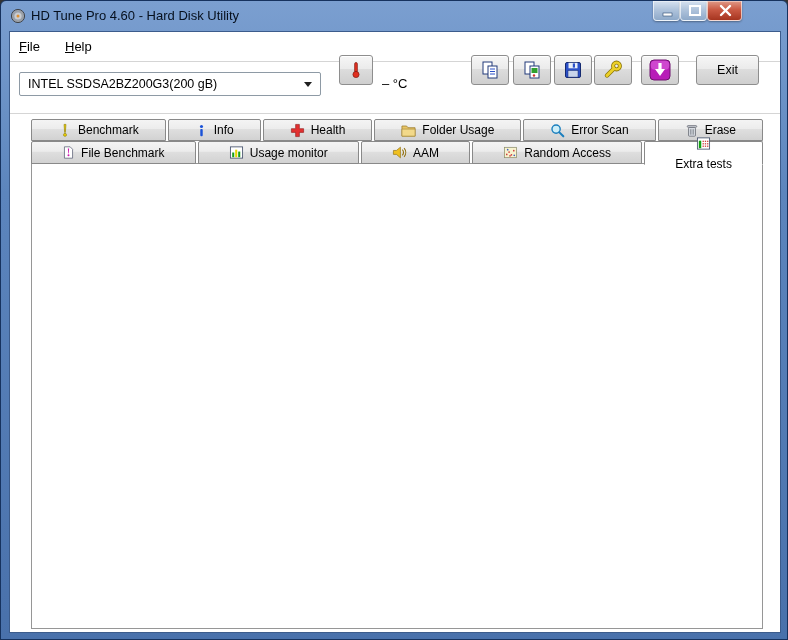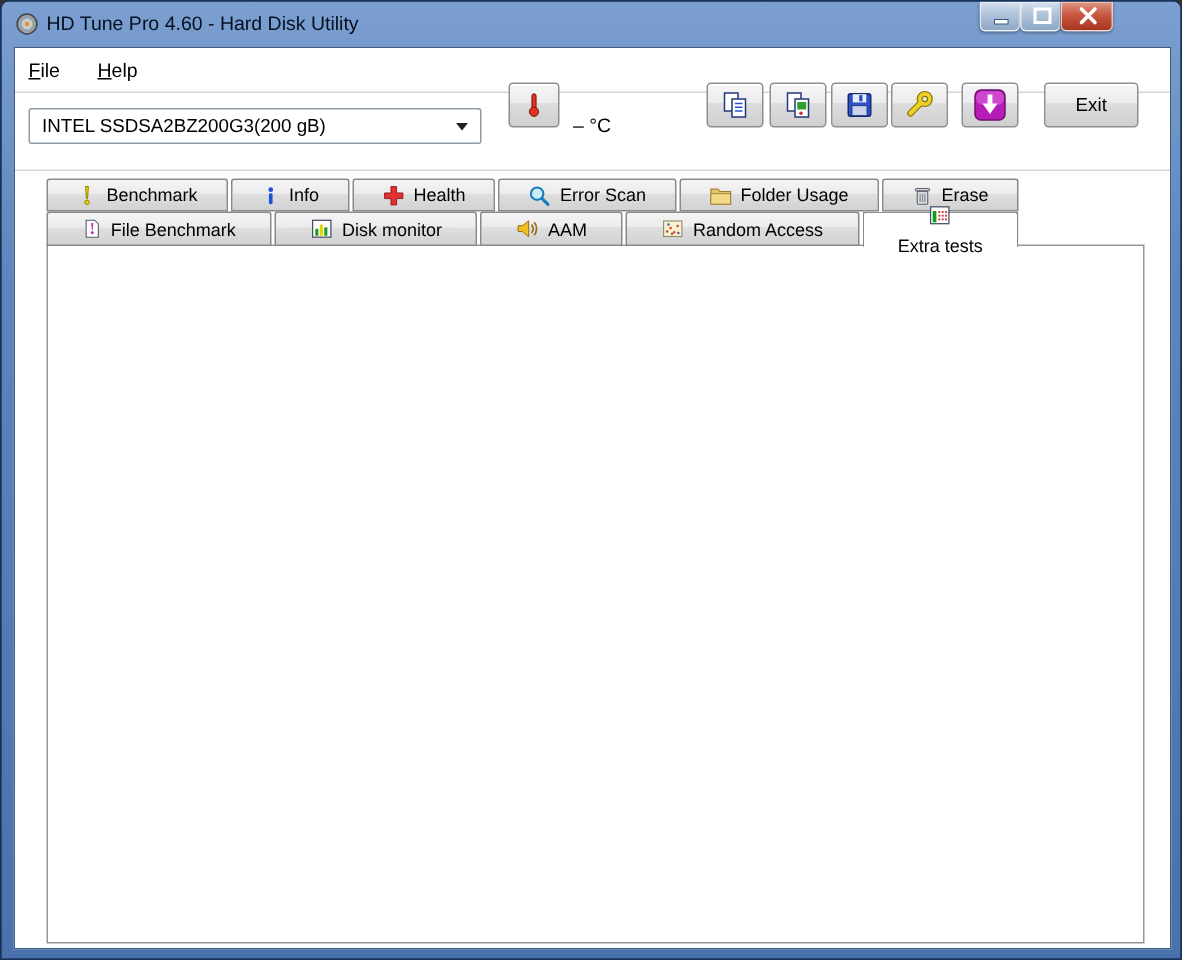--- a/index.html
+++ b/index.html
@@ -35,21 +35,21 @@
   #drive-size { }
   #drive-arrow { margin-left:auto; width:0; height:0; border-left:4px solid transparent;
                  border-right:4px solid transparent; border-top:5px solid #202020; }
   .toolbtn { top:54px; height:30px; background:linear-gradient(180deg,#f6f6f6,#ebebeb 45%,#dddddd 46%,#cfcfcf);
              border:1px solid #8e8e8e; border-radius:3px; box-shadow:inset 0 1px 0 #fff;
              display:flex; align-items:center; justify-content:center; }
   #temp-label { left:381px; top:75px; font-size:13px; color:#000; }
   #exit-button { left:695px; width:63px; font-size:12.5px; color:#000; }
 
   
-  .tabrow { left:30px; width:648px; height:22px; display:flex; gap:2px; z-index:3; }
+  .tabrow { left:30px; width:732px; height:22px; display:flex; gap:2px; z-index:3; }
   #tabs-row1 { top:118px; }
   #tabs-row2 { top:140px; height:23px; }
   .tab { flex:1 1 auto; display:flex; align-items:center; justify-content:center; gap:6px;
          font-size:12px; color:#000; border:1px solid #898989; border-radius:2px 2px 0 0;
          background:linear-gradient(180deg,#f4f4f4,#ececec 45%,#dfdfdf 46%,#d2d2d2); white-space:nowrap; padding:0 10px; }
   .tab.active { background:#fff; border-bottom:1px solid #fff; height:24px;flex-direction:column; }
   .tab svg { flex:0 0 auto; }
 
   
   #panel { left:30px; top:162px; width:732px; height:466px; background:#fff; border:1px solid #969696; z-index:1; }
@@ -225,31 +225,31 @@
       <span>Info</span>
     </div>
     <div class="tab">
       <svg width="15" height="15" viewBox="0 0 16 16">
           <path d="M6 1.5h4v4.5h4.5v4H10v4.5H6V10H1.5V6H6z" fill="#e23030" stroke="#8a1010" stroke-width="0.6"></path>
         </svg>
       <span>Health</span>
     </div>
     <div class="tab">
       <svg width="15" height="15" viewBox="0 0 16 16">
+          <path d="M1 3.2h5l1.4 1.8H15V14H1z" fill="#e7c466" stroke="#9c7c2c" stroke-width="0.8"></path>
+          <path d="M1 6.5h14V14H1z" fill="#f2d98a" stroke="#9c7c2c" stroke-width="0.6"></path>
+        </svg>
+      <span>Folder Usage</span>
+    </div>
+    <div class="tab">
+      <svg width="15" height="15" viewBox="0 0 16 16">
           <circle cx="6.5" cy="6.5" r="4.4" fill="#cdeef8" stroke="#1b7fbe" stroke-width="1.5"></circle>
           <line x1="10" y1="10" x2="14.2" y2="14.2" stroke="#1b7fbe" stroke-width="2.2" stroke-linecap="round"></line>
         </svg>
       <span>Error Scan</span>
-    </div>
-    <div class="tab">
-      <svg width="15" height="15" viewBox="0 0 16 16">
-          <path d="M1 3.2h5l1.4 1.8H15V14H1z" fill="#e7c466" stroke="#9c7c2c" stroke-width="0.8"></path>
-          <path d="M1 6.5h14V14H1z" fill="#f2d98a" stroke="#9c7c2c" stroke-width="0.6"></path>
-        </svg>
-      <span>Folder Usage</span>
     </div>
     <div class="tab">
       <svg width="14" height="15" viewBox="0 0 16 16">
           <rect x="4" y="4.5" width="8" height="10" rx="1" fill="#d7dbe2" stroke="#5c6068" stroke-width="0.8"></rect>
           <rect x="2.6" y="2.4" width="10.8" height="1.9" rx="0.9" fill="#d7dbe2" stroke="#5c6068" stroke-width="0.8"></rect>
           <line x1="6.2" y1="6.5" x2="6.2" y2="12.8" stroke="#8b9097"></line>
           <line x1="8" y1="6.5" x2="8" y2="12.8" stroke="#8b9097"></line>
           <line x1="9.8" y1="6.5" x2="9.8" y2="12.8" stroke="#8b9097"></line>
         </svg>
       <span>Erase</span>
@@ -265,21 +265,21 @@
         </svg>
       <span>File Benchmark</span>
     </div>
     <div class="tab">
       <svg width="15" height="15" viewBox="0 0 16 16">
           <rect x="1.5" y="2" width="13" height="12" fill="#fff" stroke="#44506a" stroke-width="0.9"></rect>
           <rect x="3.4" y="8" width="2.2" height="5" fill="#18a018"></rect>
           <rect x="6.6" y="5" width="2.2" height="8" fill="#e8d400"></rect>
           <rect x="9.8" y="7" width="2.2" height="6" fill="#18a018"></rect>
         </svg>
-      <span>Disk monitor</span>
+      <span>Usage monitor</span>
     </div>
     <div class="tab">
       <svg width="15" height="15" viewBox="0 0 16 16">
           <path d="M1.5 5.8h3.2L9 2.3v11.4L4.7 10H1.5z" fill="#f0c020" stroke="#907010" stroke-width="0.7"></path>
           <path d="M11 5a4.2 4.2 0 0 1 0 6" fill="none" stroke="#907010" stroke-width="1.2"></path>
           <path d="M12.9 3.4a7 7 0 0 1 0 9.2" fill="none" stroke="#907010" stroke-width="1.2"></path>
         </svg>
       <span>AAM</span>
     </div>
     <div class="tab">

